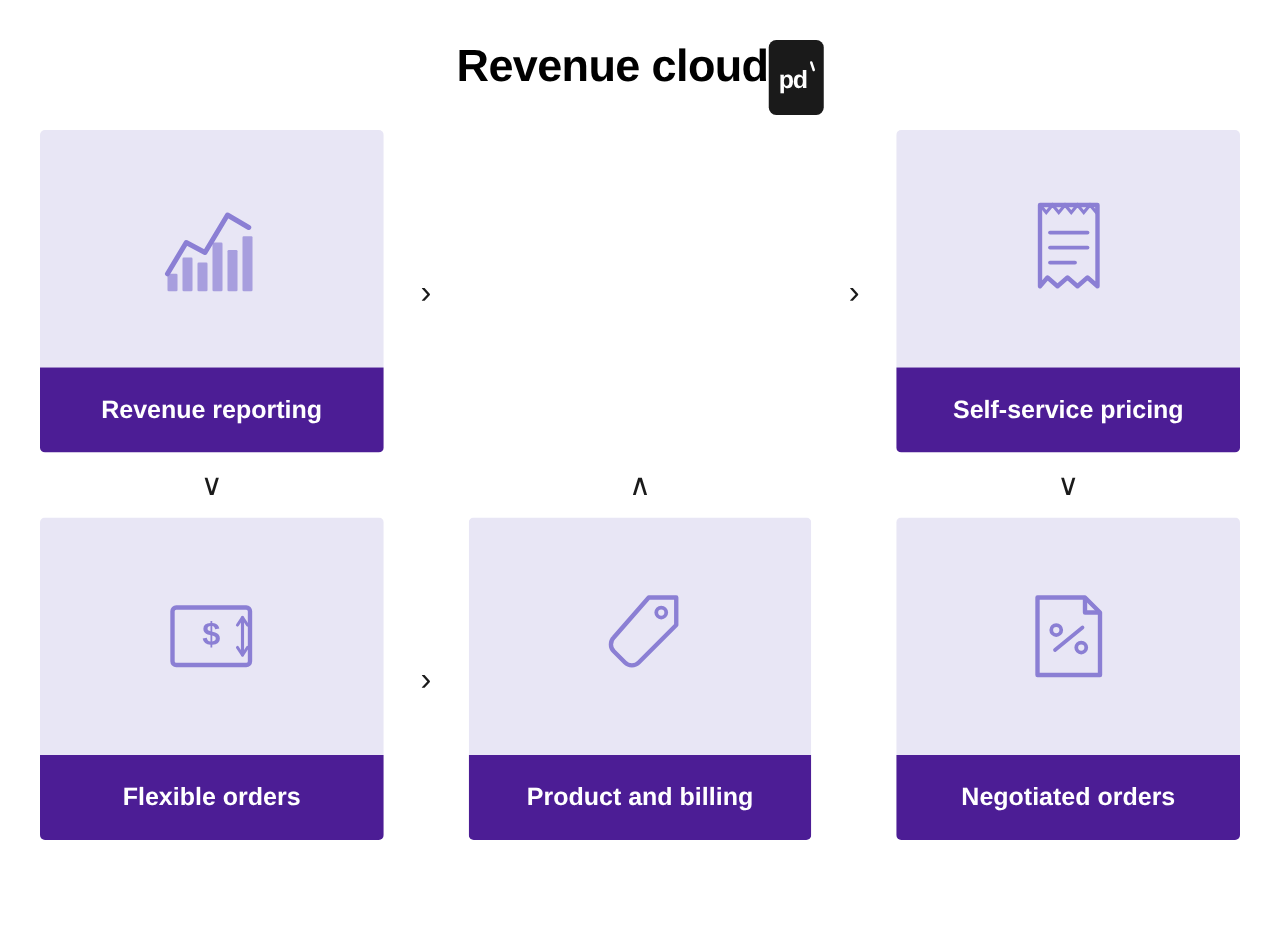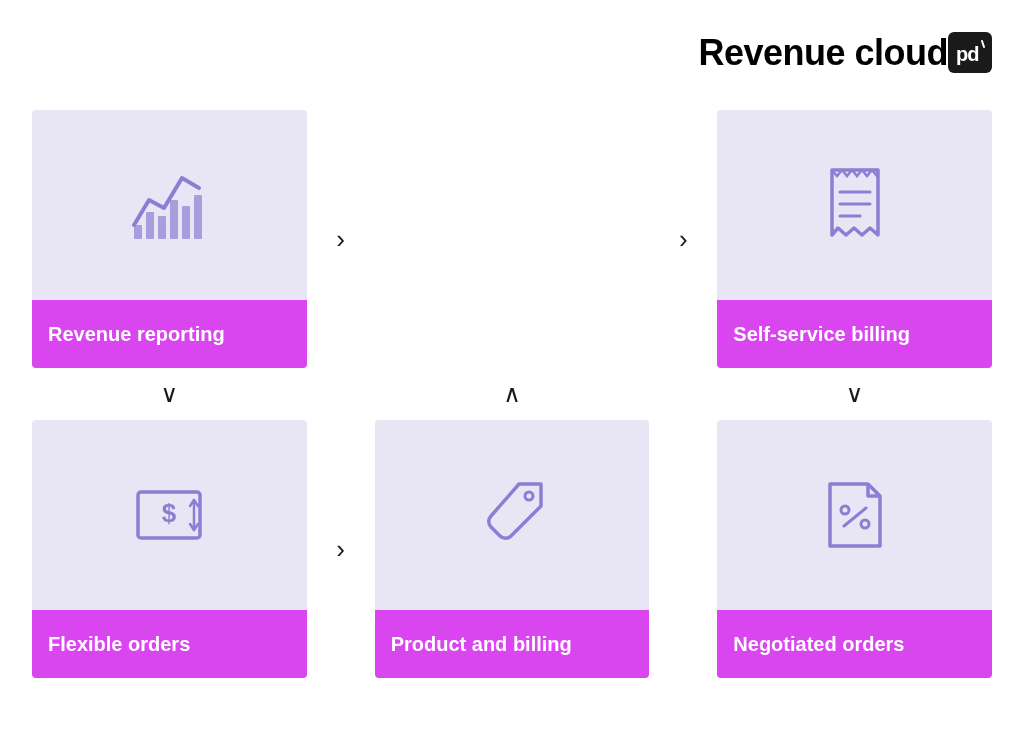--- a/index.html
+++ b/index.html
@@ -7,60 +7,60 @@
       font-family: 'Arial', sans-serif;
       background: #ffffff;
       width: 1024px;
       height: 756px;
       overflow: hidden;
       padding: 32px 32px 24px 32px;
     }
 
     .header {
       display: flex;
-      justify-content: flex-end;
+      justify-content: center;
       align-items: flex-start;
-      margin-bottom: 36px;
+      margin-bottom: 12px;
     }
 
     .page-title {
       font-size: 36px;
       font-weight: 900;
       color: #000000;
       letter-spacing: -0.5px;
     }
 
     .logo-badge {
       width: 44px;
-      height: 41px;
+      height: 60px;
       background: #1a1a1a;
       border-radius: 6px;
       display: flex;
       align-items: center;
       justify-content: center;
       color: white;
       font-size: 18px;
       font-weight: bold;
       letter-spacing: -1px;
     }
 
     .card-icon-area {
       background: #e8e6f5;
       display: flex;
       align-items: center;
       justify-content: center;
       height: 190px;
     }
 
     .card-label {
-      background: #d946ef;
+      background: #4c1d95;
       color: #ffffff;
       font-size: 20px;
       font-weight: 800;
-      text-align: left;
+      text-align: center;
       padding: 22px 16px;
       line-height: 1.2;
     }
 
     .icon-svg {
       width: 90px;
       height: 90px;
     }
 
     .full-grid {
@@ -139,21 +139,21 @@
 
         <path d="M22 10 L68 10 L68 75 L60 68 L52 75 L44 68 L36 75 L28 68 L22 75 Z" stroke="#8b7fd4" stroke-width="3.5" fill="none" stroke-linejoin="round"></path>
 
         <line x1="30" y1="32" x2="60" y2="32" stroke="#8b7fd4" stroke-width="3" stroke-linecap="round"></line>
         <line x1="30" y1="44" x2="60" y2="44" stroke="#8b7fd4" stroke-width="3" stroke-linecap="round"></line>
         <line x1="30" y1="56" x2="50" y2="56" stroke="#8b7fd4" stroke-width="3" stroke-linecap="round"></line>
 
         <path d="M22 10 L27 16 L32 10 L37 16 L42 10 L47 16 L52 10 L57 16 L62 10 L67 16 L68 10" stroke="#8b7fd4" stroke-width="2.5" fill="none"></path>
       </svg>
     </div>
-    <div class="card-label">Self-service billing</div>
+    <div class="card-label">Self-service pricing</div>
   </div>
 
   <div class="arrows-row-div">
     <div class="arr-cell">
       <span style="font-size:24px;">∨</span>
     </div>
     <div class="arr-spacer"></div>
     <div class="arr-cell">
       <span style="font-size:24px;">∧</span>
     </div>

